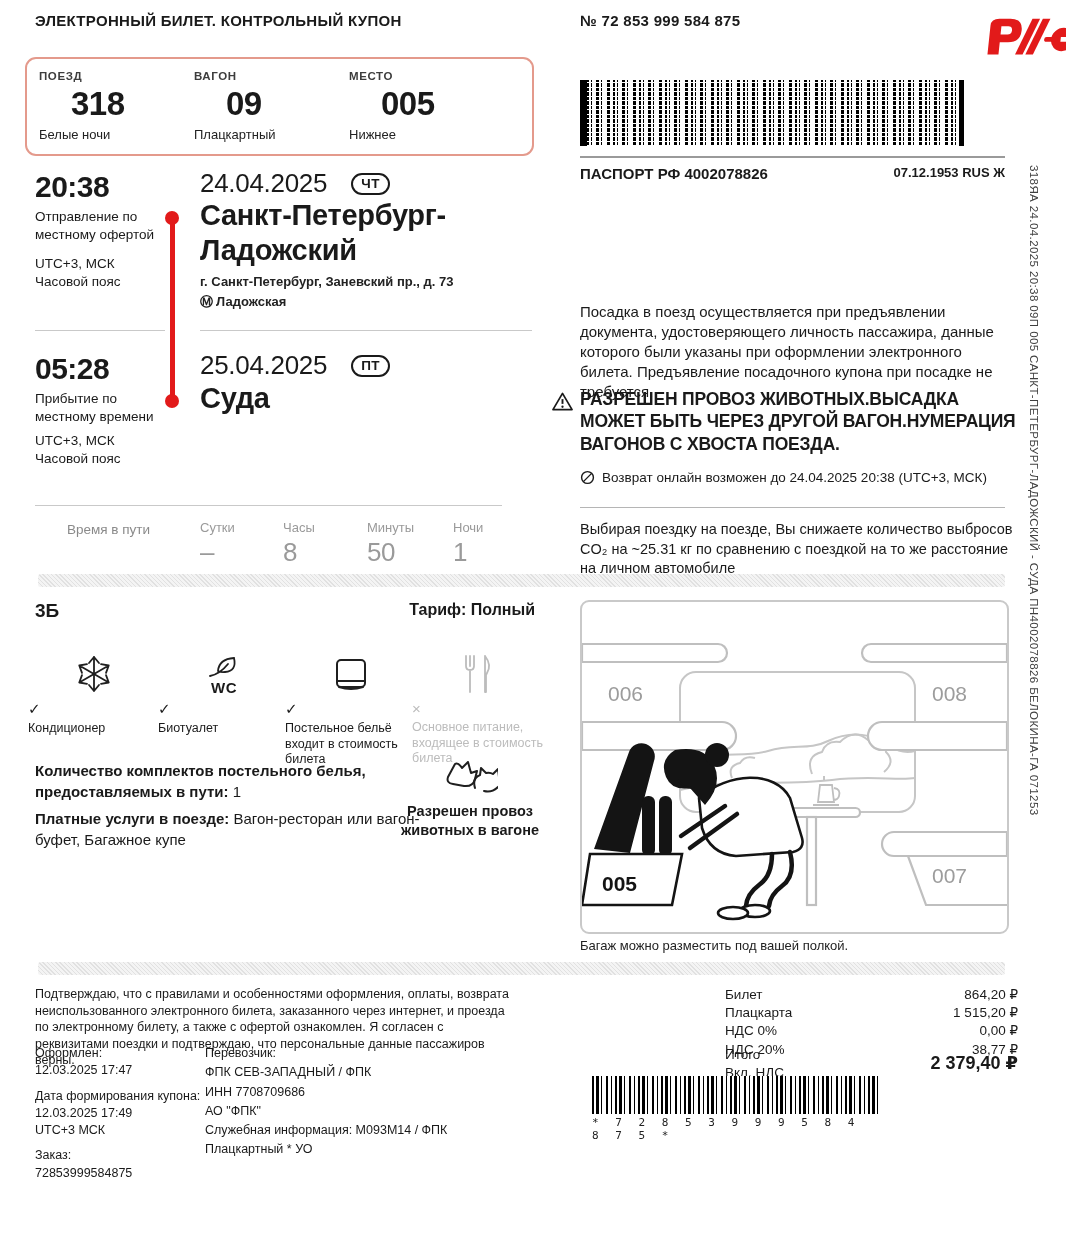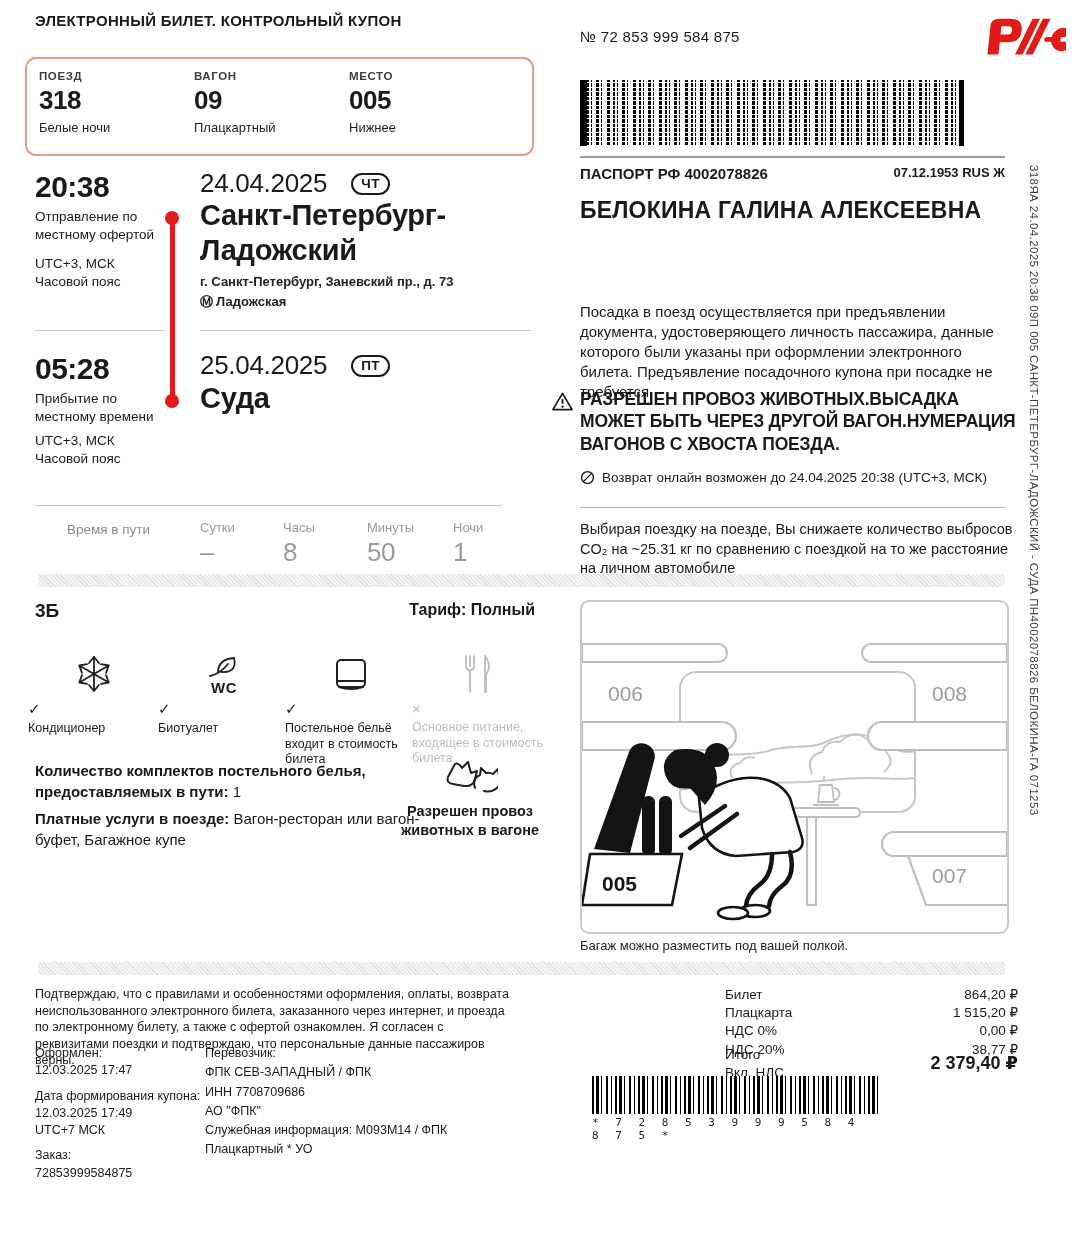--- a/index.html
+++ b/index.html
@@ -5,27 +5,27 @@
   html,body{margin:0;padding:0;background:#fafafa;}
   #ticket{
     position:relative;width:1080px;height:1260px;background:#fff;
     font-family:"Liberation Sans","DejaVu Sans",sans-serif;color:#1a1a1a;overflow:hidden;
   }
   .abs{position:absolute;}
   .b{font-weight:bold;}
   .dis{color:#bcbcbc;}
   
   .hdr-title{left:35px;top:12px;font-size:15px;font-weight:bold;letter-spacing:.3px;}
-  .hdr-num{left:580px;top:28px;font-size:15px;font-weight:normal;letter-spacing:.3px;}
+  .hdr-num{left:580px;top:12px;font-size:15px;font-weight:bold;letter-spacing:.3px;}
   .logo{left:982px;top:8px;width:84px;height:56px;}
   
   .trip-box{left:25px;top:57px;width:505px;height:95px;border:2px solid #e49a8c;border-radius:11px;}
   .tb-col{position:absolute;top:11px;}
   .tb-col .lab{font-size:11.5px;color:#3d3d3d;letter-spacing:.6px;font-weight:bold;}
-  .tb-col .val{font-size:26px;font-weight:bold;letter-spacing:-.5px;margin-top:3px;}
+  .tb-col .val{font-size:33px;font-weight:bold;letter-spacing:-.5px;margin-top:3px;margin-left:32px;}
   .tb-col .sub{font-size:13px;margin-top:4px;color:#222;}
   .tb-c1{left:12px;} .tb-c2{left:167px;} .tb-c3{left:322px;}
   
   .time{font-size:30px;font-weight:bold;letter-spacing:-.5px;}
   .dep-time{left:35px;top:170px;} .arr-time{left:35px;top:352px;}
   .dep-tlab{left:35px;top:208px;width:140px;font-size:13.5px;line-height:1.35;}
   .arr-tlab{left:35px;top:390px;width:140px;font-size:13.5px;line-height:1.35;}
   .dep-tz{left:35px;top:255px;width:140px;font-size:13.5px;line-height:1.35;}
   .arr-tz{left:35px;top:432px;width:140px;font-size:13.5px;line-height:1.35;}
   .rail-line{left:170px;top:217px;width:4.5px;height:183px;background:#e21a1a;border-radius:2px;}
@@ -261,21 +261,20 @@
       <path d="M13,12 L6,25 Q4,31 11,32 L22,34 Q31,35 33,27 L35,19 L29,21 L26,10 L20,16 Q16,10 13,12 Z"></path>
       <path d="M33,36 q-3,-10 5,-13 l1,-7 5,5 q4,-1 7,1 l5,-5 1,8 q4,6 -1,10 q-6,6 -14,4"></path>
     </svg>
     <div class="cap">Разрешен провоз животных в вагоне</div>
   </div>
 
   <div class="abs pdf417"></div>
   <div class="abs rule rule1"></div>
   <div class="abs pass-doc">ПАСПОРТ РФ 4002078826</div>
   <div class="abs pass-birth">07.12.1953 RUS Ж</div>
-  <div class="abs pass-name">БЕЛОКИНА ГАЛИНА АЛЕКСЕЕВНА</div>
   <div class="abs board-note">Посадка в поезд осуществляется при предъявлении документа, удостоверяющего личность пассажира, данные которого были указаны при оформлении электронного билета. Предъявление посадочного купона при посадке не требуется.</div>
 
   <div class="abs warn-ic">
     <svg viewBox="0 0 24 22" width="23" height="21" fill="none" stroke="#1a1a1a" stroke-width="1.8" stroke-linejoin="round">
       <path d="M12,2.5 L22,19.5 H2 Z"></path>
       <line x1="12" y1="8.5" x2="12" y2="13.5" stroke-width="2"></line>
       <circle cx="12" cy="16.5" r="1.2" fill="#1a1a1a" stroke="none"></circle>
     </svg>
   </div>
   <div class="abs warn-txt">РАЗРЕШЕН ПРОВОЗ ЖИВОТНЫХ.ВЫСАДКА МОЖЕТ БЫТЬ ЧЕРЕЗ ДРУГОЙ ВАГОН.НУМЕРАЦИЯ ВАГОНОВ С ХВОСТА ПОЕЗДА.</div>
@@ -338,21 +337,21 @@
   <div class="abs cabin-cap">Багаж можно разместить под вашей полкой.</div>
 
   <div class="abs hatch hatch2"></div>
 
   <div class="abs terms">Подтверждаю, что с правилами и особенностями оформления, оплаты, возврата неиспользованного электронного билета, заказанного через интернет, и проезда по электронному билету, а также с офертой ознакомлен. Я согласен с реквизитами поездки и подтверждаю, что персональные данные пассажиров верны.</div>
   <div class="abs issue">
     <div>Оформлен:</div>
     <div>12.03.2025 17:47</div>
     <div class="gap">Дата формирования купона:</div>
     <div>12.03.2025 17:49</div>
-    <div>UTC+7 МСК</div>
+    <div>UTC+3 МСК</div>
     <div class="gap">Заказ:</div>
     <div>72853999584875</div>
   </div>
   <div class="abs carrier">
     <div>Перевозчик:</div>
     <div>ФПК СЕВ-ЗАПАДНЫЙ / ФПК</div>
     <div>ИНН 7708709686</div>
     <div>АО "ФПК"</div>
     <div>Служебная информация: М093М14 / ФПК</div>
     <div>Плацкартный * УО</div>

